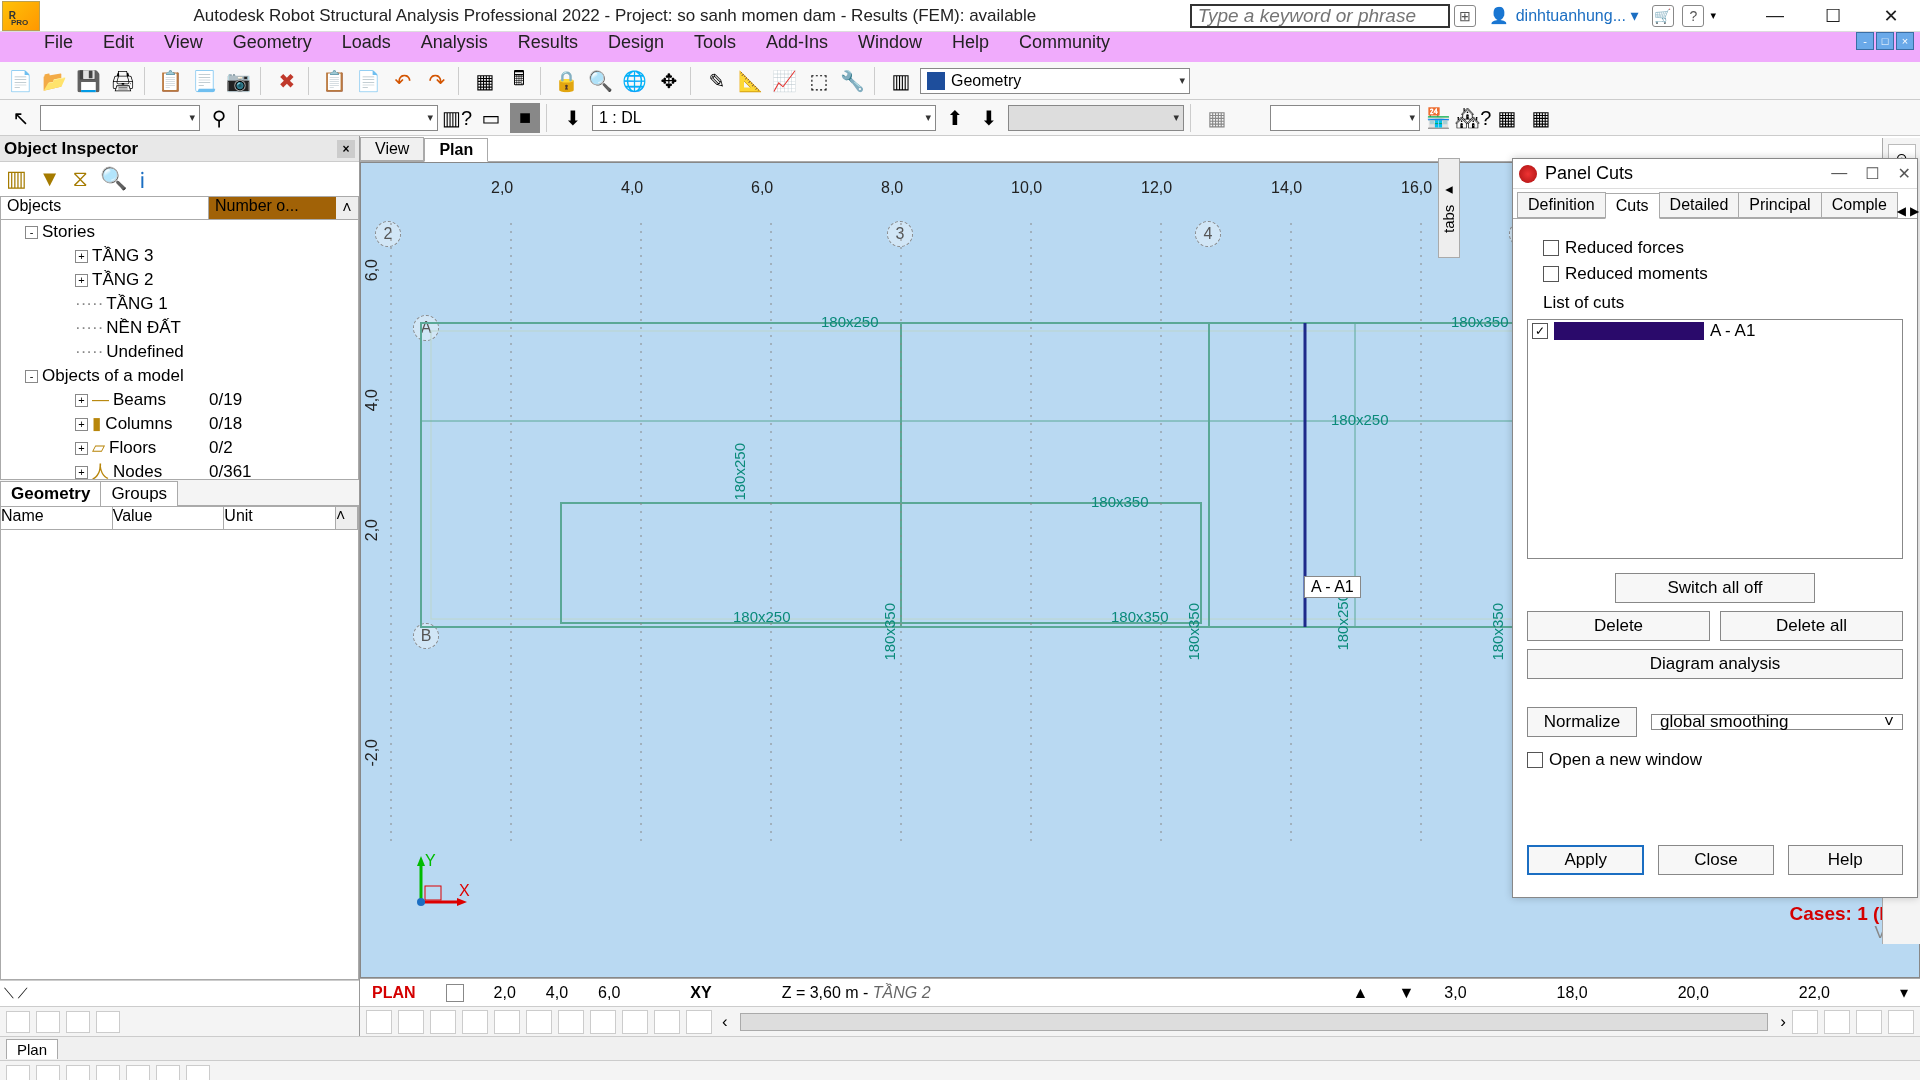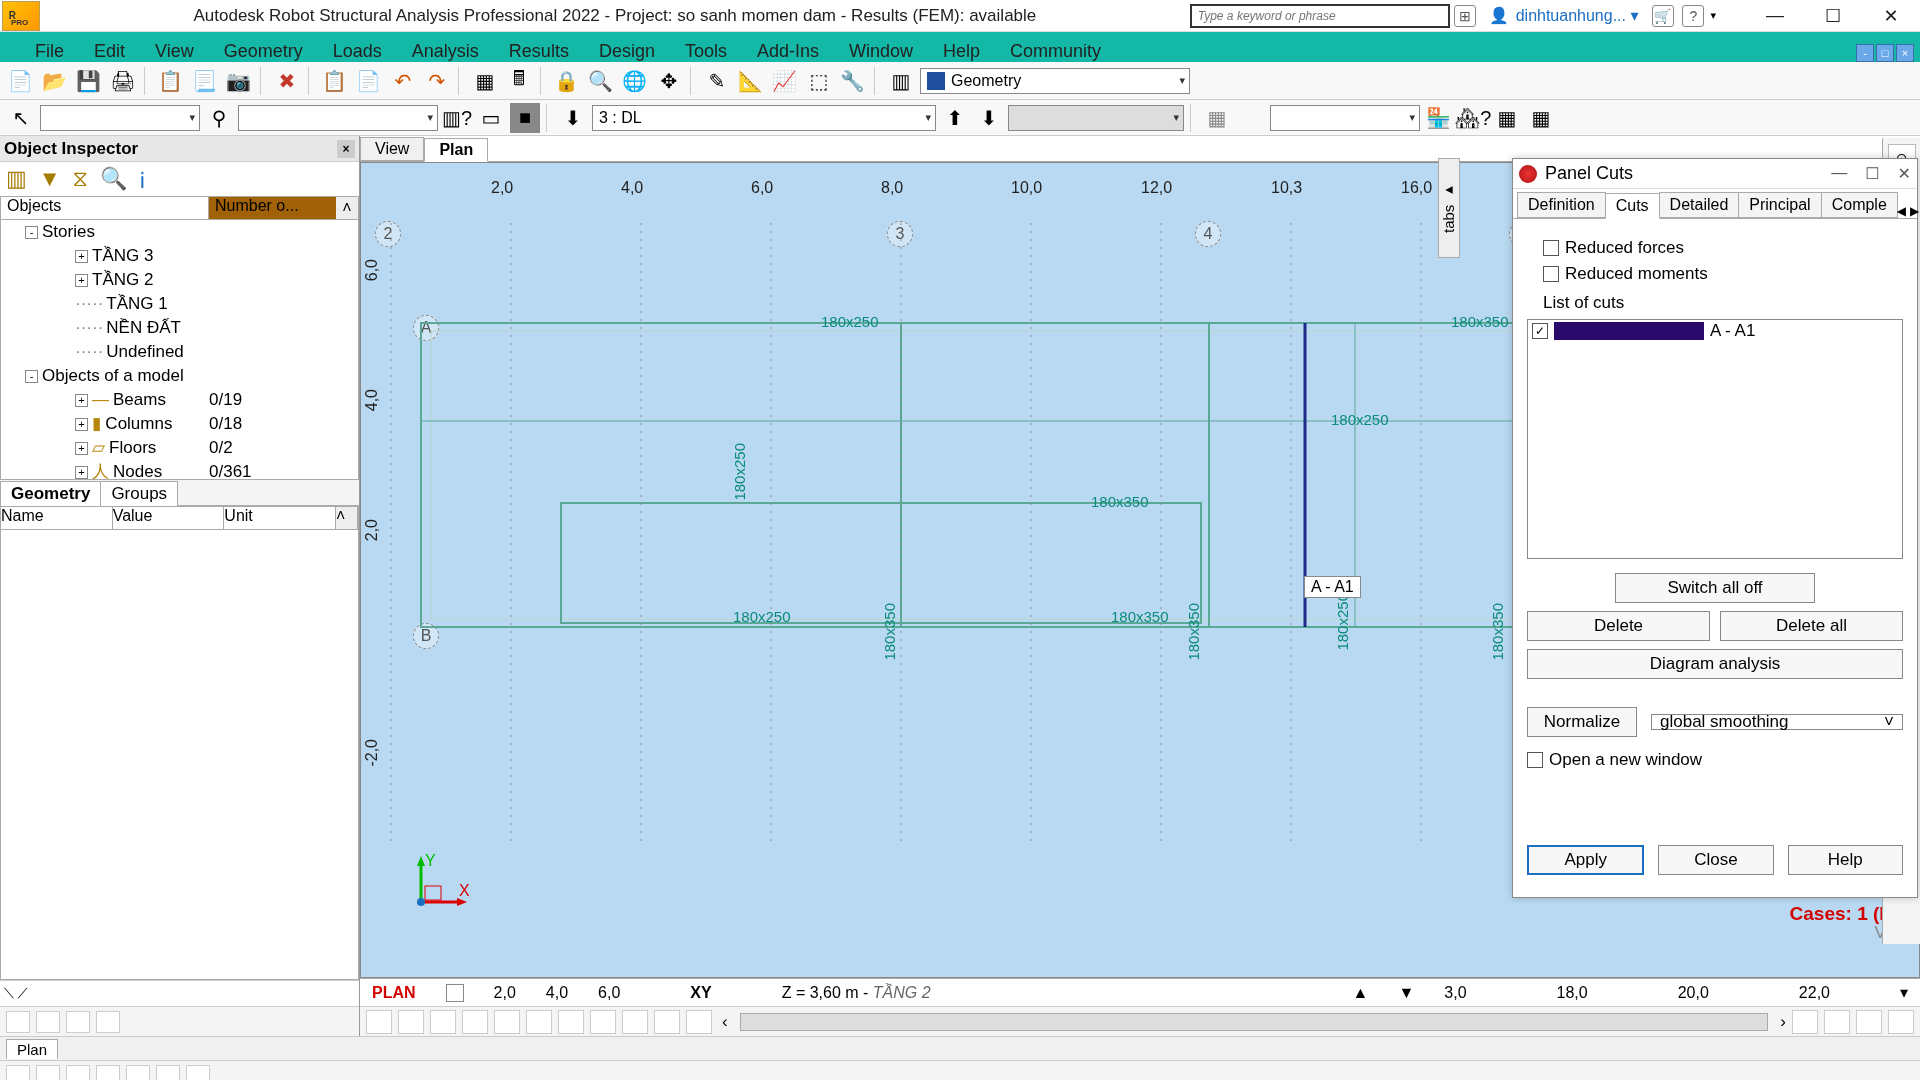--- a/index.html
+++ b/index.html
@@ -1,26 +1,26 @@
 <!DOCTYPE html>
 <html><head>
 <meta charset="utf-8">
 <style>
 * { box-sizing: border-box; margin: 0; padding: 0; font-family: "Segoe UI", Arial, sans-serif; }
 body { width: 1920px; height: 1080px; overflow: hidden; background: #f0f0f0; font-size: 17px; }
 .titlebar { height: 32px; background: #fff; display: flex; align-items: center; border-bottom: 1px solid #ddd; }
 .app-icon { width: 38px; height: 30px; background: linear-gradient(135deg,#ffc107,#ff9800); border: 1px solid #bba050; display:flex; align-items:center; justify-content:center; font-size:10px; font-weight:bold; color:#333; margin-left:2px; }
 .app-icon::after{content:"PRO";font-size:8px;position:relative;top:7px;left:-5px;}
 .titlebar .title { flex: 1; text-align: center; font-size: 17px; color: #222; }
-.titlebar .search { width: 260px; height: 24px; border: 2px solid #333; font-size: 12px; font-style: italic; color: #888; padding: 0 6px; }
+.titlebar .search { width: 260px; height: 24px; border: 2px solid #333; font-size: 19px; font-style: italic; color: #888; padding: 0 6px; }
 .titlebar .user { margin: 0 10px; font-size: 16px; color: #1b6ec2; display:flex;align-items:center;gap:6px; }
 .titlebar .help-ic, .titlebar .cart-ic { width:22px;height:22px;border:1px solid #888;border-radius:3px;margin:0 4px;display:flex;align-items:center;justify-content:center;font-size:14px;color:#555; }
 .titlebar .win-ctrl { display: flex; margin-left:30px; }
 .titlebar .win-ctrl div { width: 58px; height: 30px; display: flex; align-items: center; justify-content: center; font-size: 18px; color: #222; }
-.menubar { height: 30px; background: #14b8a6; display: flex; align-items: flex-end; padding-left: 35px; gap: 30px; font-size: 18px; color: #222; }
+.menubar { height: 30px; background: #f0abfc; display: flex; align-items: flex-start; padding-left: 44px; gap: 30px; font-size: 18px; color: #222; }
 .menubar span { cursor: default; }
 .mdi-ctrl { margin-left:auto; display:flex; gap:2px; margin-right:6px; }
 .mdi-ctrl div{width:18px;height:18px;background:#6aa9e9;border:1px solid #3a6ea5;font-size:11px;display:flex;align-items:center;justify-content:center;color:#fff;}
 .toolbar1, .toolbar2 { background: #f8f8f8; border-bottom: 1px solid #ccc; display: flex; align-items: center; padding: 2px 6px; gap: 4px; }
 .toolbar1 { height: 38px; }
 .toolbar2 { height: 36px; }
 .tb-btn { width: 30px; height: 30px; display: flex; align-items: center; justify-content: center; font-size: 20px; border: 1px solid transparent; }
 .tb-sep { width: 6px; height: 28px; border-left: 1px solid #ccc; margin: 0 2px; }
 .tb-combo { height: 26px; border: 1px solid #888; background: #fff; font-size: 16px; padding: 0 20px 0 6px; position: relative; display:flex;align-items:center; }
 .tb-combo::after { content: "▾"; position: absolute; right: 4px; font-size: 11px; color: #333; }
@@ -186,21 +186,21 @@
   <div class="tb-btn">↖</div>
   <div class="tb-combo" style="width:160px"></div>
   <div class="tb-btn">⚲</div>
   <div class="tb-combo" style="width:200px"></div>
   <div class="tb-btn">▥?</div>
   <div class="tb-btn">▭</div>
   <div class="tb-btn" style="background:#888">■</div>
   <div class="tb-sep"></div>
   <div class="tb-btn">⬇</div>
   <div class="tb-combo" style="width:344px">
-      <span>3 : DL</span>
+      <span>1 : DL</span>
     </div>
   <div class="tb-btn">⬆</div>
   <div class="tb-btn">⬇</div>
   <div class="tb-combo" style="width:176px;background:#ddd"></div>
   <div class="tb-sep"></div>
   <div class="tb-btn" style="color:#888">▦</div>
   <div style="width:30px"></div>
   <div class="tb-combo" style="width:150px"></div>
   <div class="tb-btn">🏪</div>
   <div class="tb-btn">🏘?</div>
@@ -336,21 +336,21 @@
       <div class="tab active">Plan</div>
     </div>
     <div class="viewport">
       <div class="ruler-top" id="rtop">
           <div class="tick" style="left: 100px;">2,0</div>
           <div class="tick" style="left: 230px;">4,0</div>
           <div class="tick" style="left: 360px;">6,0</div>
           <div class="tick" style="left: 490px;">8,0</div>
           <div class="tick" style="left: 620px;">10,0</div>
           <div class="tick" style="left: 750px;">12,0</div>
-          <div class="tick" style="left: 880px;">10,3</div>
+          <div class="tick" style="left: 880px;">14,0</div>
           <div class="tick" style="left: 1010px;">16,0</div>
           <div class="tick" style="left: 1140px;">18</div>
         </div>
       <div class="ruler-left" id="rleft">
           <div class="tick" style="top: 60px;">6,0</div>
           <div class="tick" style="top: 190px;">4,0</div>
           <div class="tick" style="top: 320px;">2,0</div>
           <div class="tick" style="top: 540px;">-2,0</div>
         </div>
 

